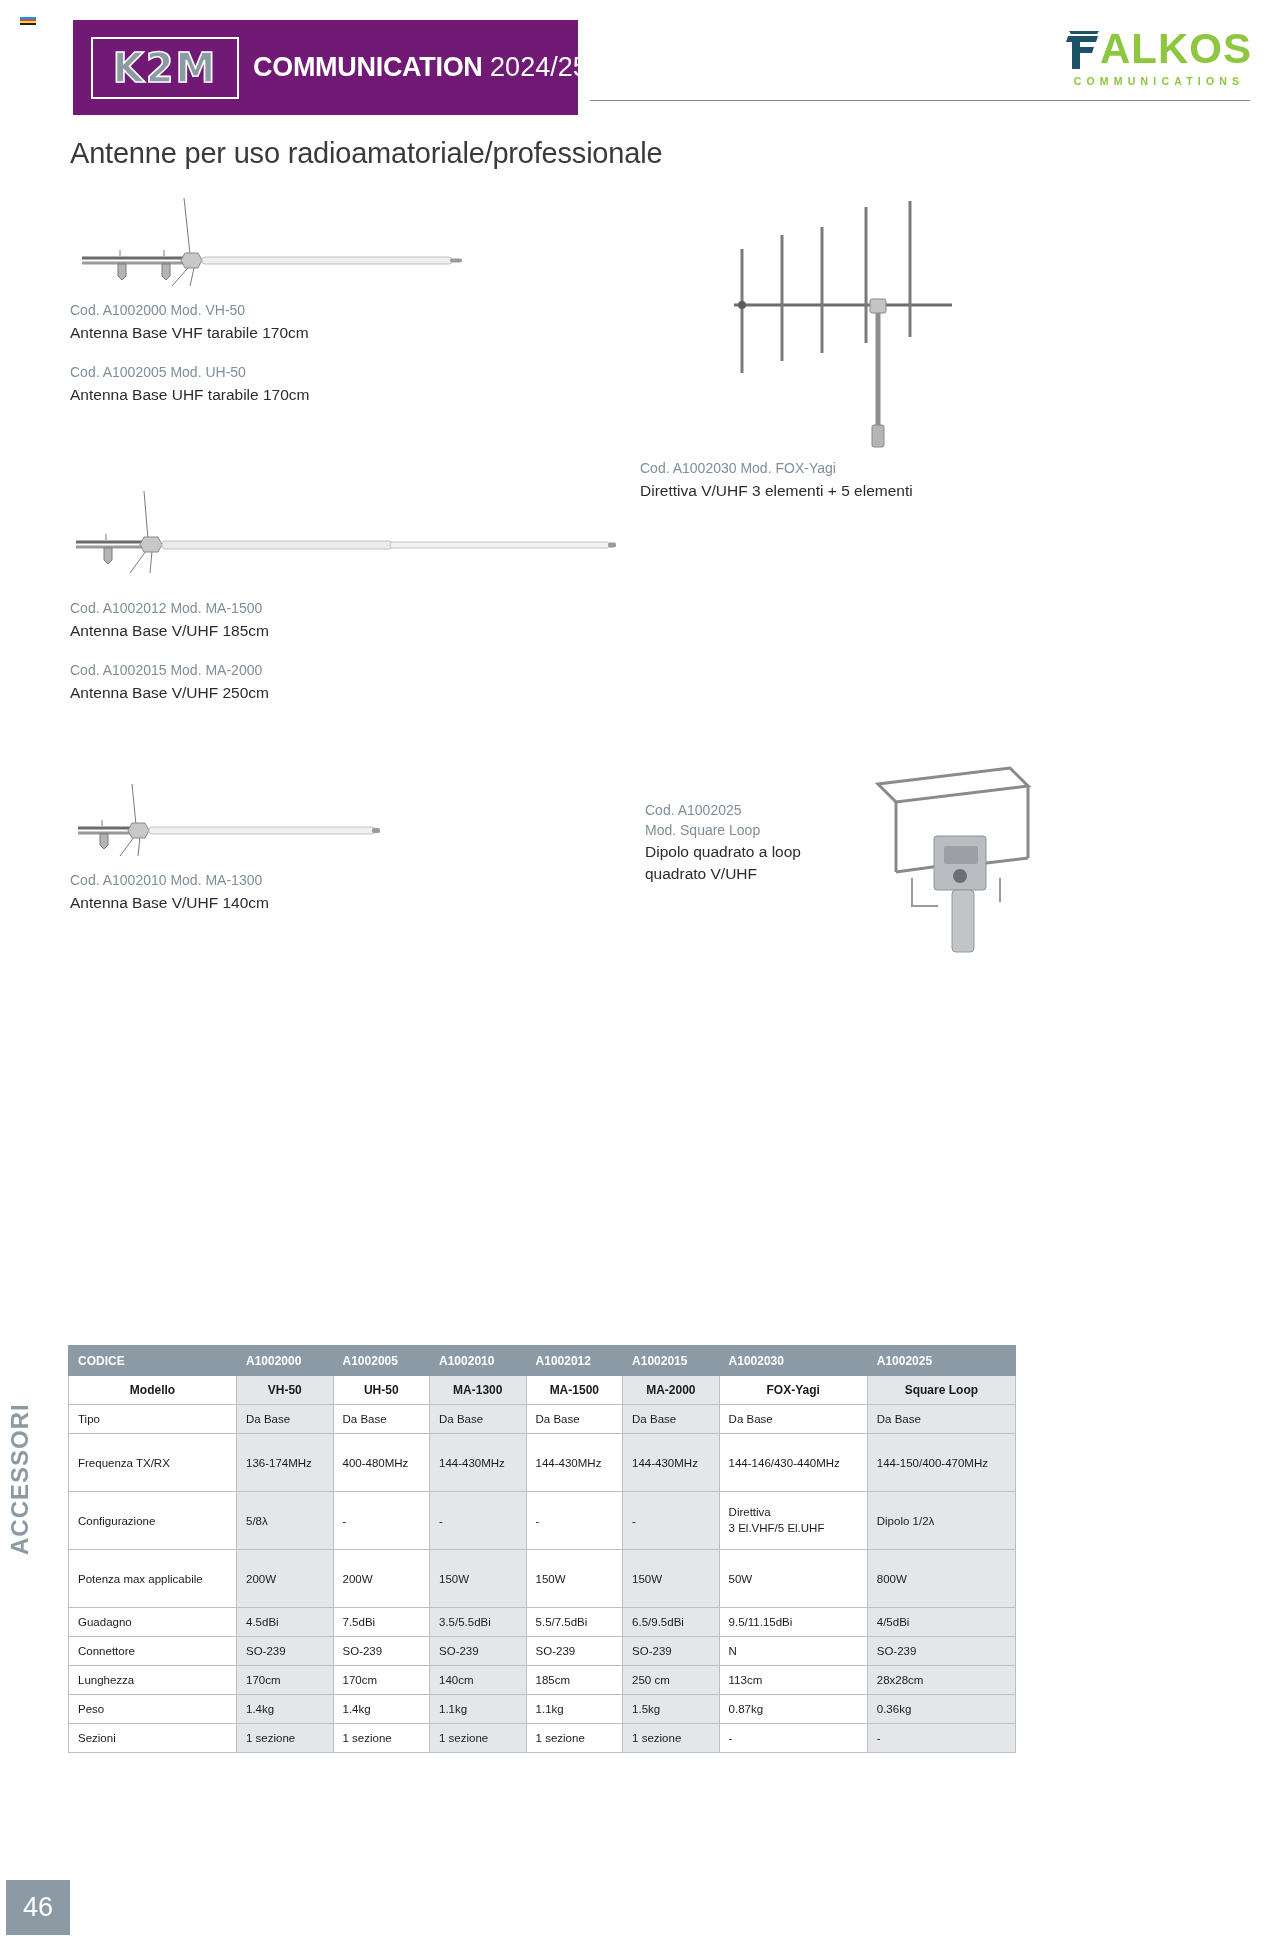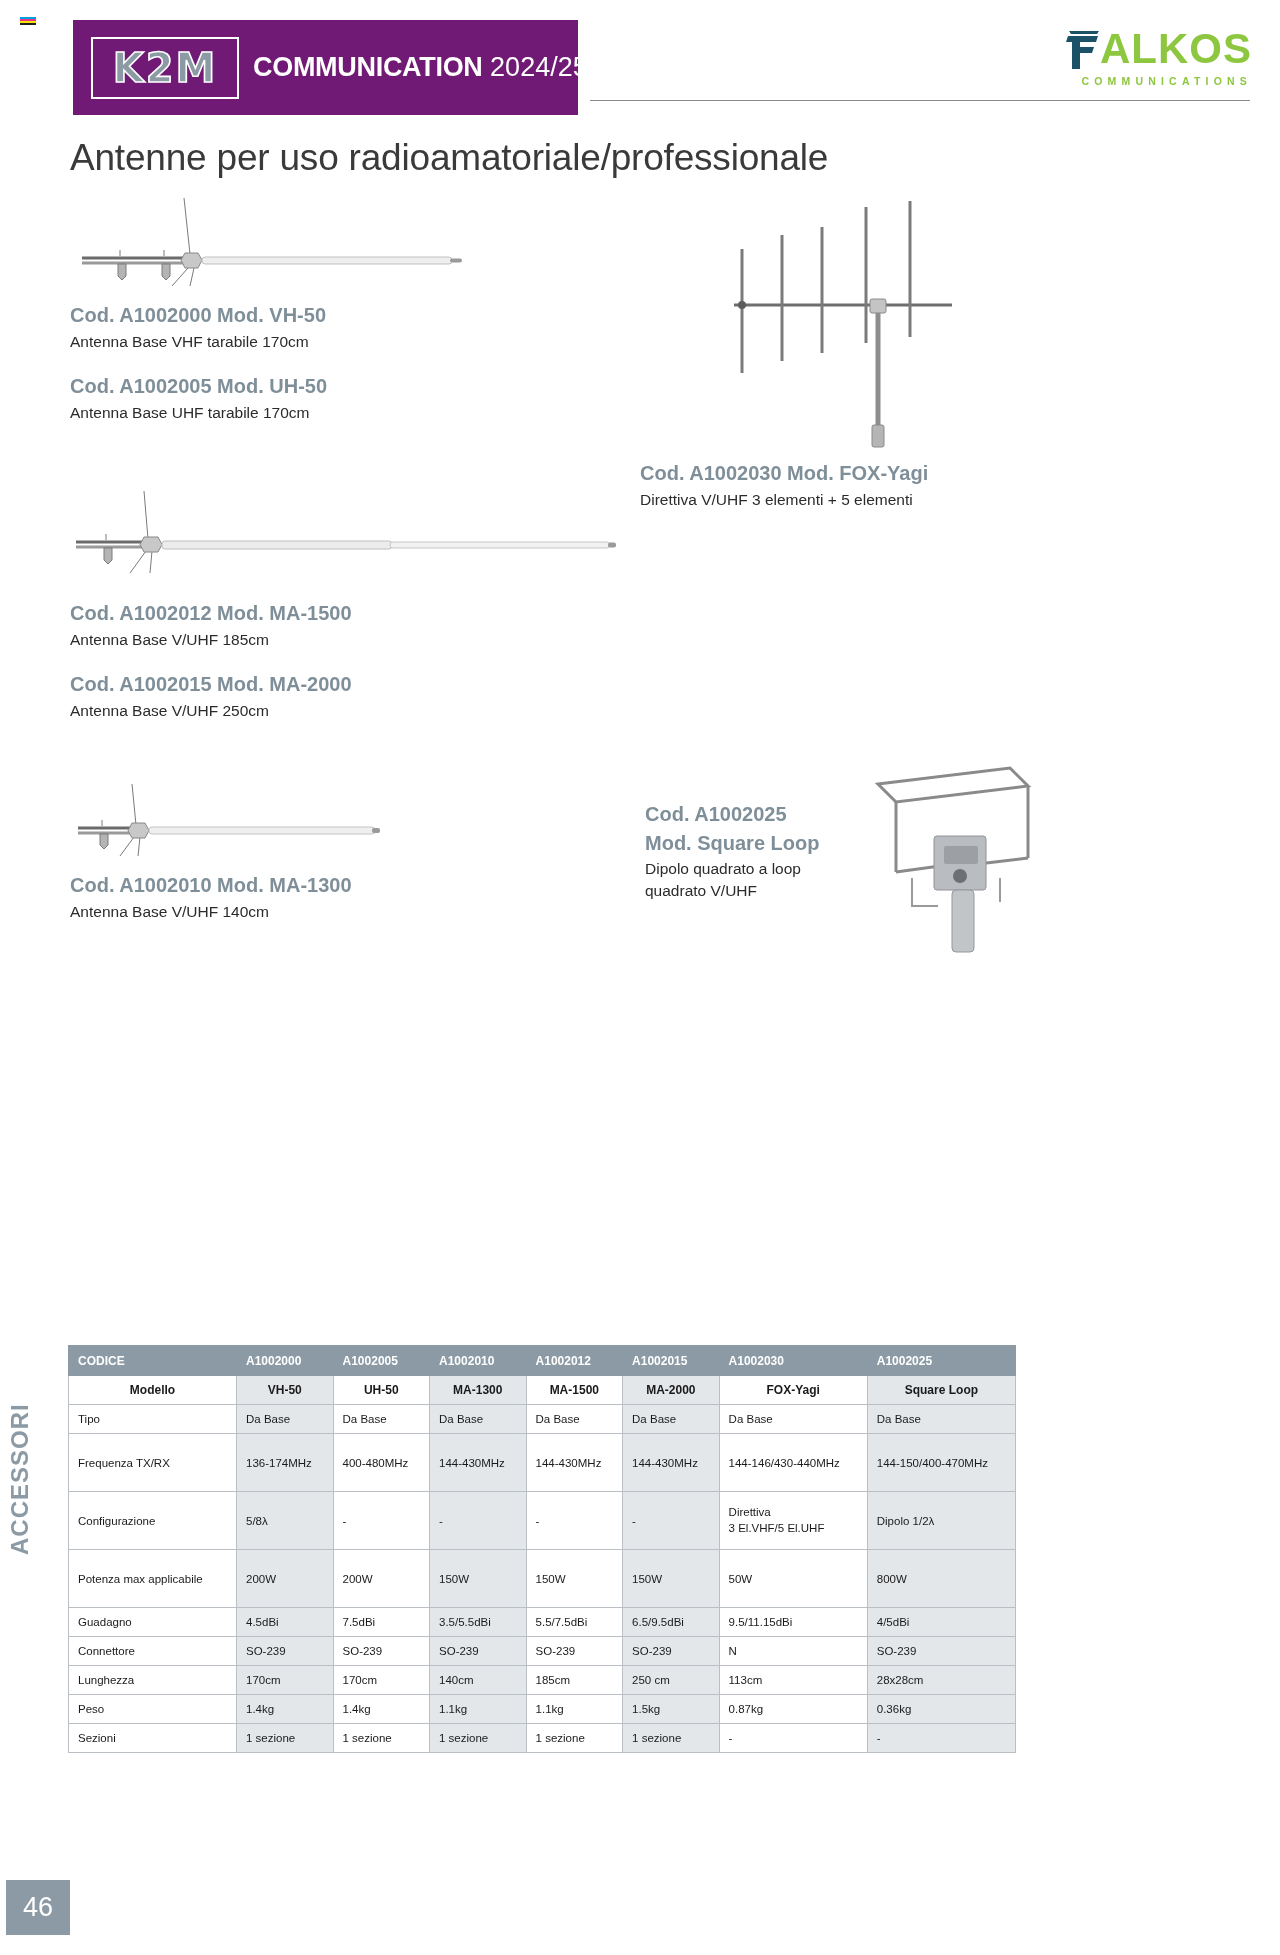--- a/index.html
+++ b/index.html
@@ -64,21 +64,21 @@
     line-height: 1;
     white-space: nowrap;
   }
   .header-title .ht-bold { font-weight: bold; letter-spacing: -0.3px; }
   .header-title .ht-year { font-weight: normal; }
 
   
   .falkos {
     position: absolute;
     right: 28px; top: 28px;
-    text-align: right;
+    text-align: center;
     line-height: 1;
   }
   .falkos .fk-main {
     font-size: 42px;
     font-weight: bold;
     letter-spacing: 1px;
     color: #8dc63f;
     display: flex;
     align-items: center;
   }
@@ -93,30 +93,30 @@
     position: absolute;
     left: 590px; top: 100px;
     width: 660px; height: 1px;
     background: #8a8a8a;
   }
 
   
   .page-heading {
     position: absolute;
     left: 70px; top: 137px;
-    font-size: 37px;
+    font-size: 29px;
     color: #3a3a3a;
     font-weight: normal;
     letter-spacing: -0.2px;
   }
 
   
   .prod-code {
-    font-size: 20px;
-    font-weight: bold;
+    font-size: 14px;
+    font-weight: normal;
     color: #7f8f99;
     line-height: 1.5;
     white-space: nowrap;
   }
   .prod-desc {
     font-size: 15.5px;
     color: #2b2b2b;
     line-height: 1.5;
     white-space: nowrap;
   }

